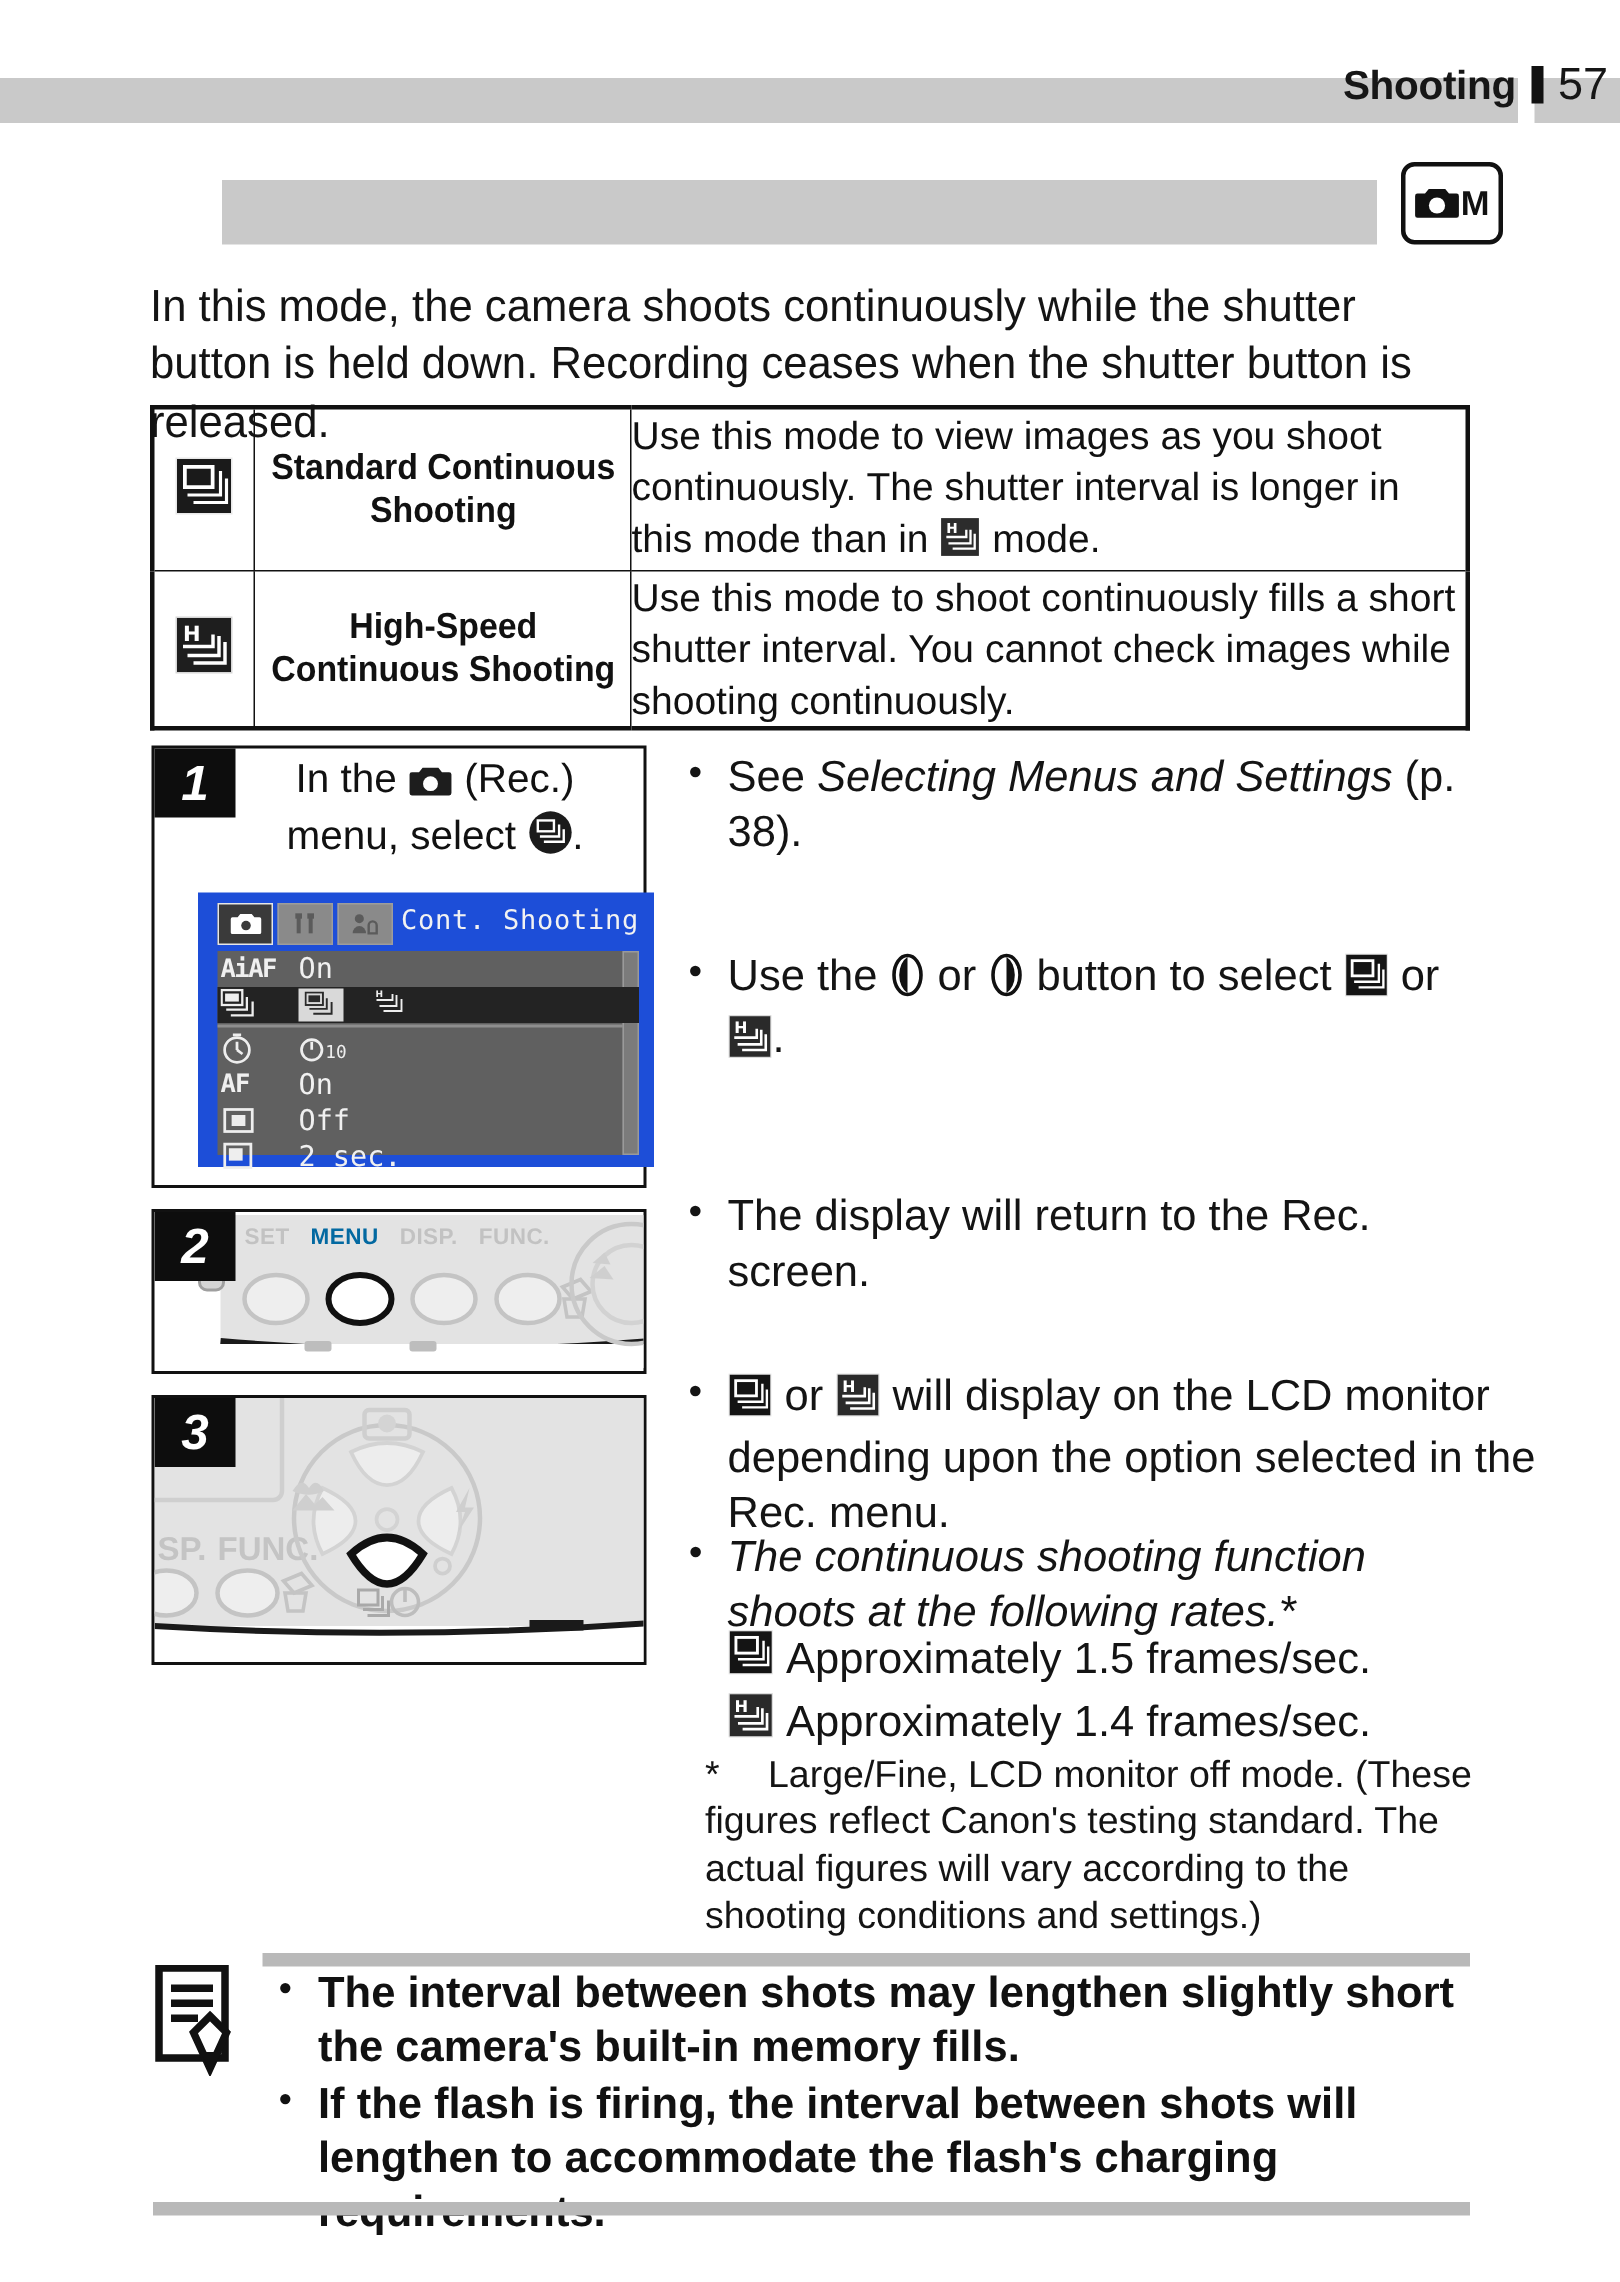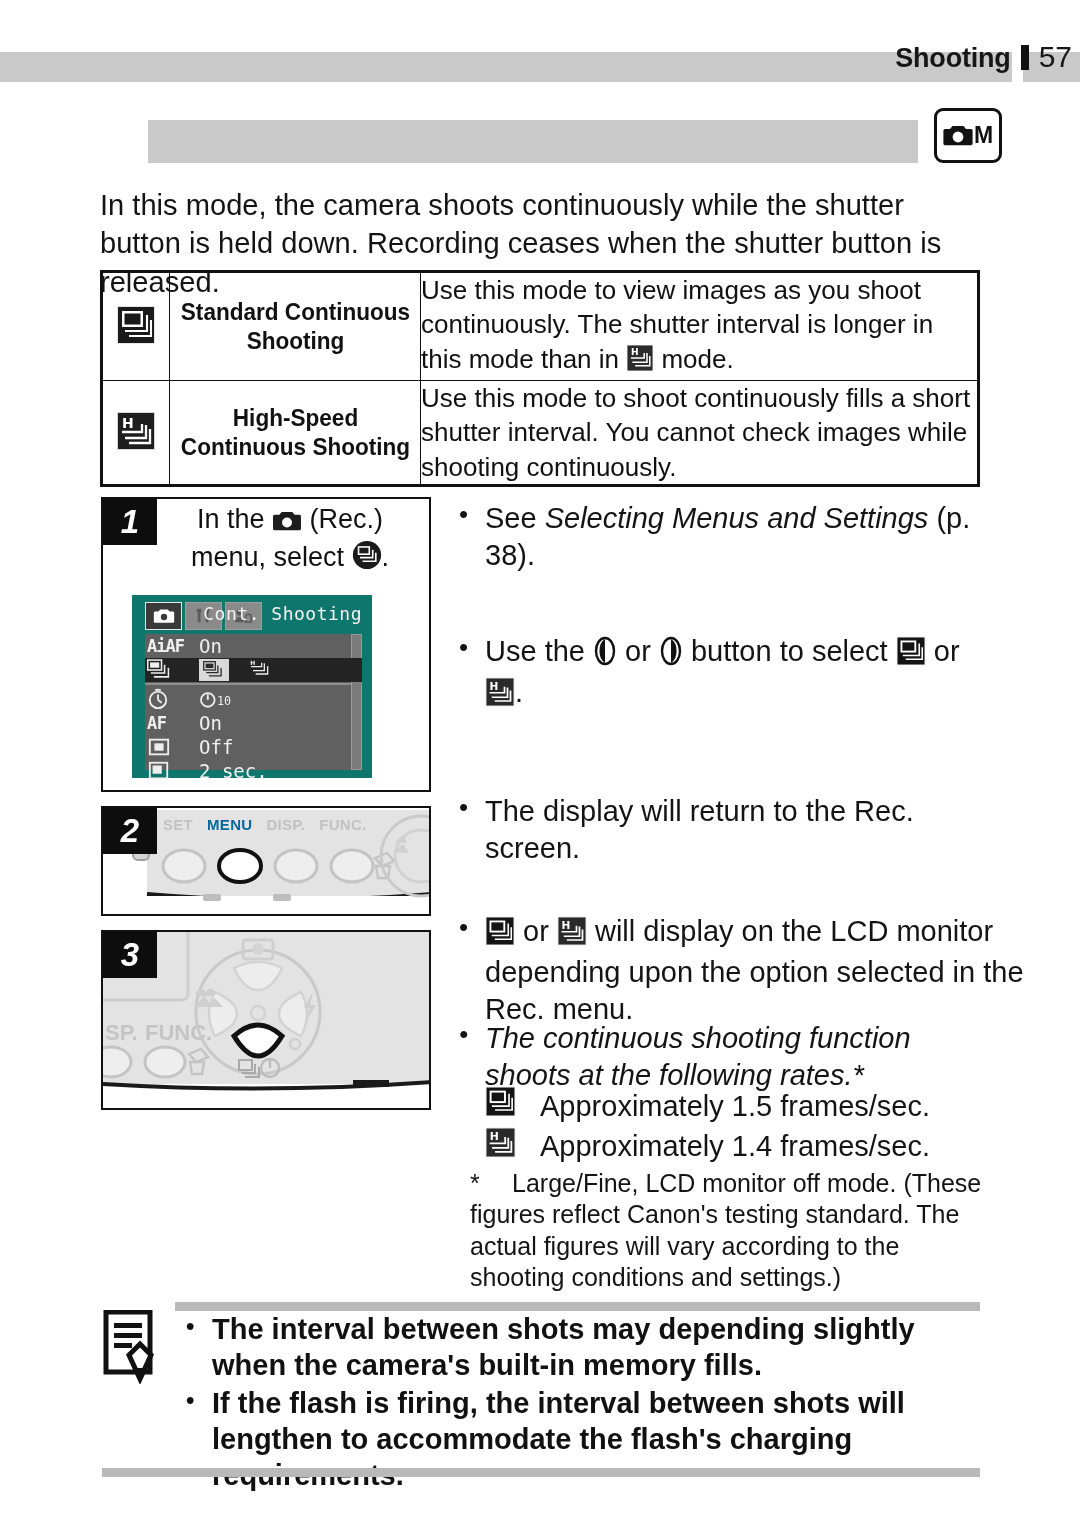--- a/index.html
+++ b/index.html
@@ -103,22 +103,22 @@
   #step1{top:497px;width:330px;height:295px;}
   #step2{top:806px;width:330px;height:110px;overflow:hidden;}
   #step3{top:930px;width:330px;height:180px;overflow:hidden;}
 
   .step1-caption{
     position:absolute;left:54px;right:6px;top:4px;
     text-align:center;font-size:27px;line-height:1.22;color:#111;
   }
   
   .lcd{
-    position:absolute;left:29px;top:96px;width:240px;height:183px;
-    background:#0f766e;
+    position:absolute;left:29px;top:96px;width:304px;height:183px;
+    background:#1d4ed8;
     font-family:"DejaVu Sans Mono", monospace;
   }
   .lcd-tabs{position:absolute;left:13px;top:7px;display:flex;gap:3px;}
   .lcd-tab{
     width:35px;height:26px;background:#8a8a8a;border:1px solid #9d9d9d;
     display:flex;align-items:center;justify-content:center;
   }
   .lcd-tab.active{background:#3a3a3a;border-color:#e6e6e6;}
   .lcd-title{
     position:absolute;right:10px;top:8px;color:#f2f2f2;font-size:18px;
@@ -160,21 +160,21 @@
     padding-left:30px;
   }
   .bullet:before{
     content:"\2022";position:absolute;left:4px;top:-2px;font-size:26px;
   }
   .it{font-style:italic;}
 
   .rates{
     position:absolute;left:485px;font-size:29px;line-height:1.3;color:#141414;
   }
-  .rate-line{display:flex;align-items:center;gap:24px;}
+  .rate-line{display:flex;align-items:center;gap:8px;}
 
   .footnote{
     position:absolute;left:470px;top:1168px;width:520px;
     font-size:25px;line-height:1.25;color:#141414;
   }
   .footnote .star{position:absolute;left:0;top:0;}
   .footnote .fbody{padding-left:42px;}
 
   
   .memo-top{
@@ -567,18 +567,18 @@
     <svg width="58" height="74" viewBox="0 0 58 74">
       <rect x="3" y="2" width="44" height="60" fill="#fff" stroke="#111" stroke-width="5"></rect>
       <rect x="11" y="13" width="28" height="5" fill="#111"></rect>
       <rect x="11" y="23" width="28" height="5" fill="#111"></rect>
       <rect x="11" y="33" width="18" height="5" fill="#111"></rect>
       <path d="M37 34 l11 11 l-11 24 l-11 -24 z" fill="#fff" stroke="#111" stroke-width="5"></path>
       <path d="M30 58 h15 l-7.5 12 z" fill="#111"></path>
     </svg>
   </div>
   <div class="memo-text">
-    <div class="mb">The interval between shots may depending slightly when the camera's built-in memory fills.</div>
+    <div class="mb">The interval between shots may lengthen slightly short the camera's built-in memory fills.</div>
     <div class="mb">If the flash is firing, the interval between shots will lengthen to accommodate the flash's charging requirements.</div>
   </div>
   <div class="memo-bot"></div>
 
 </div>
 
 </body></html>

